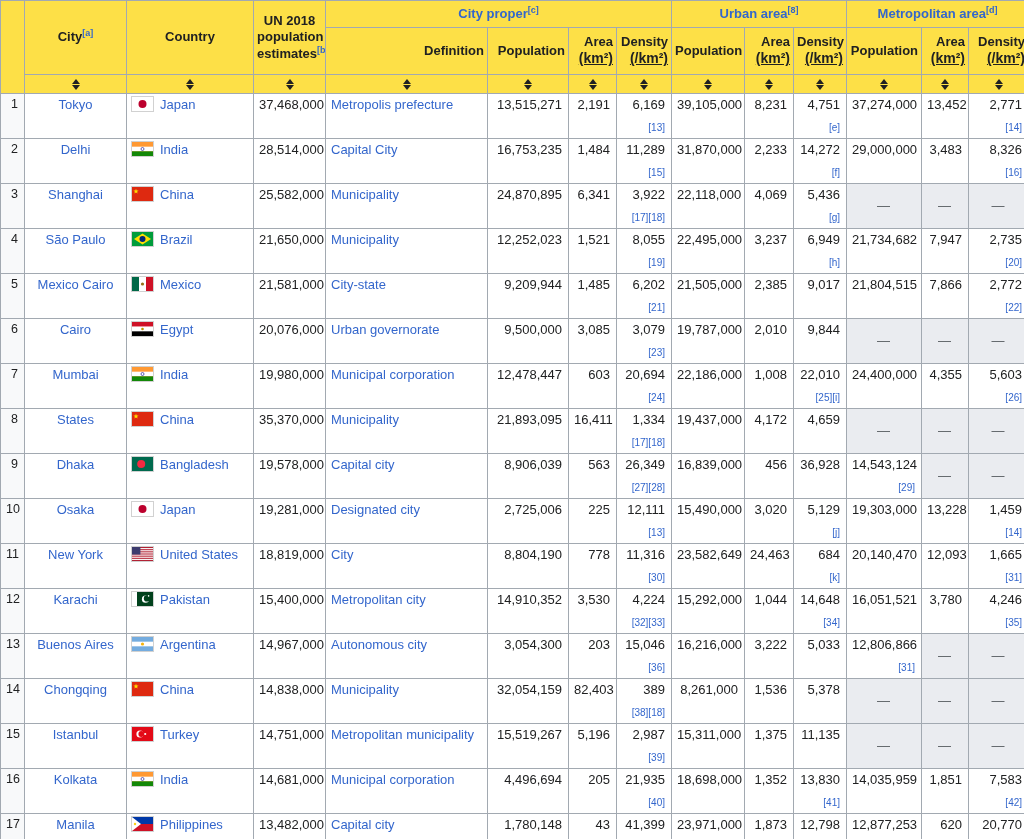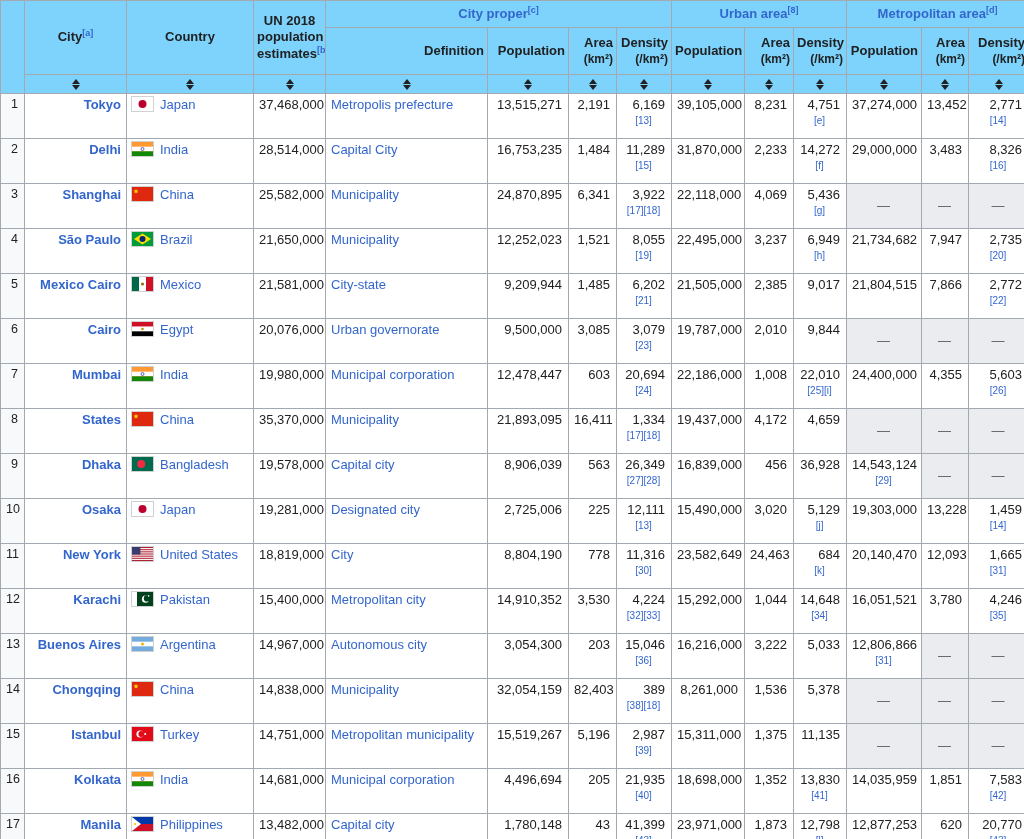--- a/index.html
+++ b/index.html
@@ -1,32 +1,32 @@
 <!DOCTYPE html>
 <html><head>
 <meta charset="utf-8">
 <style>
   html,body{margin:0;padding:0;background:#fff;}
   body{width:1024px;height:839px;overflow:hidden;font-family:"Liberation Sans","DejaVu Sans",sans-serif;color:#202122;}
   table{border-collapse:collapse;table-layout:fixed;width:1028px;}
   th,td{border:1px solid #a2a9b1;font-size:13px;line-height:1.25;overflow:hidden;}
-  thead th{background:#7dd3fc;text-align:center;font-weight:bold;padding:2px 3px;vertical-align:middle;}
+  thead th{background:#fde047;text-align:center;font-weight:bold;padding:2px 3px;vertical-align:middle;}
   thead tr.grouprow th{height:22px;}
   thead tr.subrow th{height:42px;text-align:right;}
   thead tr.sortrow th{height:12px;padding:1px;}
   a{color:#3366cc;text-decoration:none;cursor:pointer;}
   sup{font-size:9px;line-height:0;}
-  .unit{font-weight:bold;font-size:12px;display:block;}
+  .unit{font-weight:bold;font-size:14px;display:block;text-decoration:underline;}
   tbody tr{height:45px;}
   tbody td, tbody th.cityhd{vertical-align:top;padding:3px 5px;background:#fff;}
-  th.cityhd{background:#eaecf0;text-align:right;font-weight:bold;padding:3px 5px 3px 6px;}
+  th.cityhd{background:#eaecf0;text-align:center;font-weight:normal;padding:3px 5px 3px 6px;}
   td.rank{text-align:right;background:#f8f9fa;padding-right:6px;font-size:12.5px;}
   td.num{text-align:right;padding-right:6px;}
   td.na{background:#eaecf0;text-align:center;vertical-align:middle;color:#54595d;}
-  .ref{display:block;text-align:center;font-size:10px;line-height:1.1;margin-top:1px;}
+  .ref{display:block;text-align:right;font-size:10px;line-height:1.1;margin-top:8px;}
   .ref a{font-size:10px;}
   .flag{display:inline-block;vertical-align:-2px;margin-right:7px;outline:1px solid rgba(0,0,0,.18);}
   .sort-icon{display:inline-block;vertical-align:middle;}
   .sort-icon i{display:block;width:0;height:0;border-left:4px solid transparent;border-right:4px solid transparent;}
   .sort-icon .up{border-bottom:5px solid #202122;margin-bottom:1px;}
   .sort-icon .down{border-top:5px solid #202122;}
   .ctry a{vertical-align:top;}
 </style>
 </head>
 <body>

